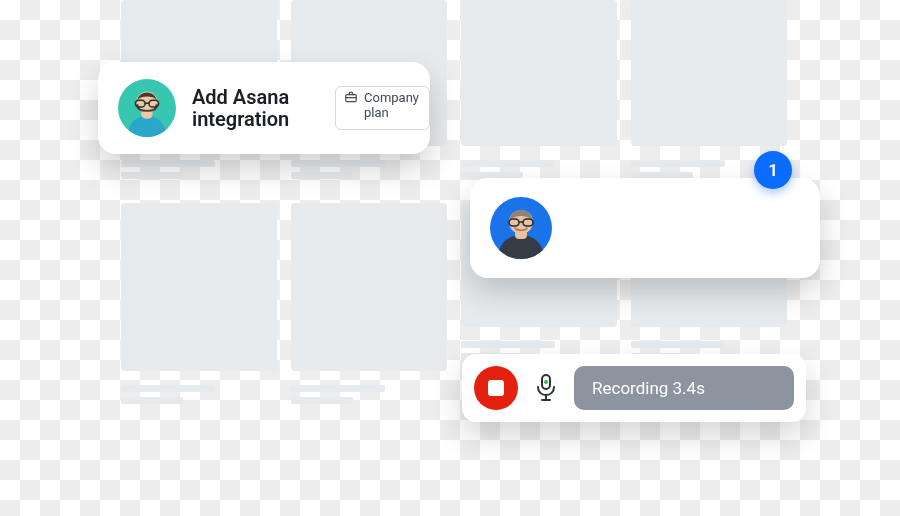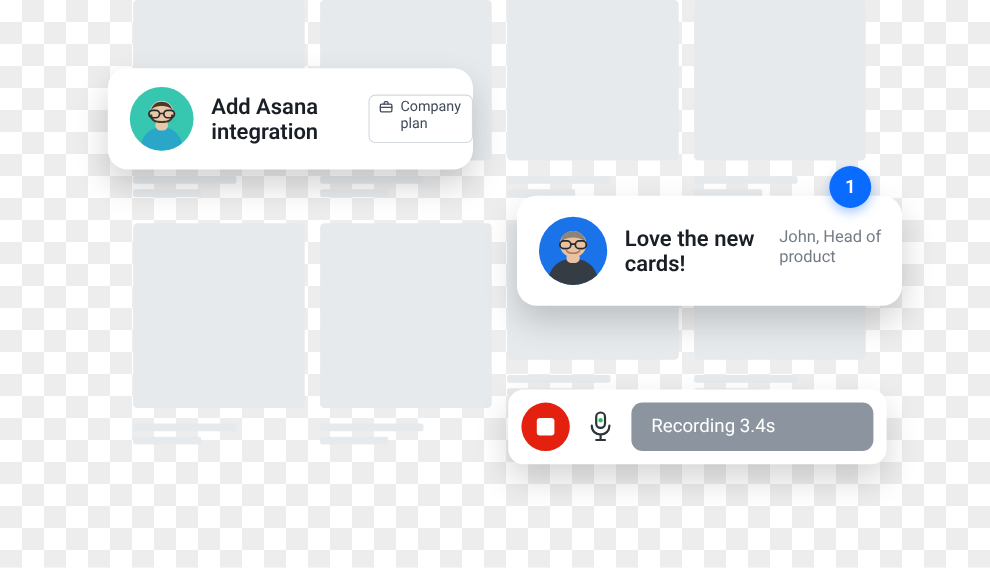--- a/index.html
+++ b/index.html
@@ -233,24 +233,20 @@
       <circle cx="31" cy="25" r="12" fill="#e7c3a3"></circle>
       <path d="M31 13c6 0 11 4 11 10-3-3-7-4-11-4s-8 1-11 4c0-6 5-10 11-10z" fill="#8d8378"></path>
       <path d="M8 62c0-16 11-24 23-24s23 8 23 24z" fill="#353c44"></path>
       <rect x="25" y="33" width="12" height="9" rx="4" fill="#e7c3a3"></rect>
       <rect x="19" y="22" width="10" height="7" rx="3.5" fill="none" stroke="#2b2b2b" stroke-width="1.6"></rect>
       <rect x="33" y="22" width="10" height="7" rx="3.5" fill="none" stroke="#2b2b2b" stroke-width="1.6"></rect>
       <line x1="29" y1="25" x2="33" y2="25" stroke="#2b2b2b" stroke-width="1.6"></line>
       <path d="M25 31c2 3 10 3 12 0" fill="none" stroke="#b07d5a" stroke-width="1.5" stroke-linecap="round"></path>
     </svg>
   </div>
-  <div class="bubble-body">
-    <div class="title2">Love the new cards!</div>
-    <div class="subtitle">John, Head of product</div>
-  </div>
 </div>
 
 <div class="badge">
   <span>1</span>
 </div>
 
 <div class="recbar">
   <div class="stopbtn">
     <span class="sq"></span>
   </div>

